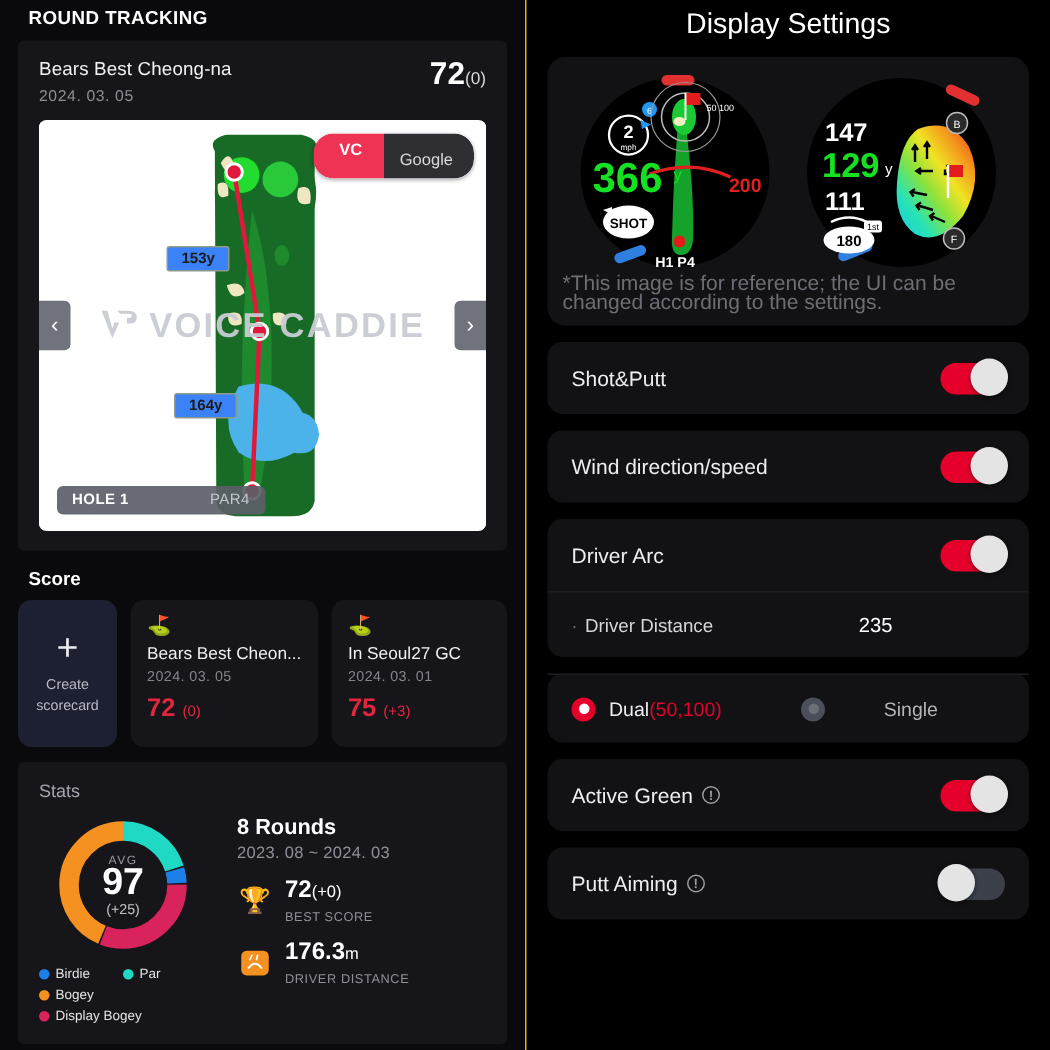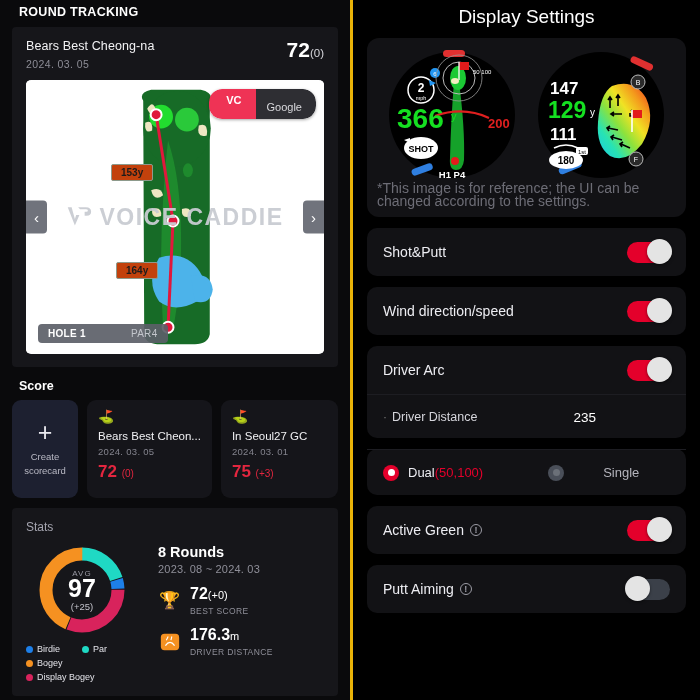--- a/index.html
+++ b/index.html
@@ -75,24 +75,24 @@
     display: flex; align-items: center; justify-content: center;
   }
   .nav-left { left: 0; border-radius: 0 4px 4px 0; }
   .nav-right { right: 0; border-radius: 4px 0 0 4px; }
   .hole-badge {
     position: absolute; left: 12px; bottom: 11px; z-index: 7;
     background: rgba(92,96,104,.92); border-radius: 4px;
     padding: 4px 10px; color: #fff; font-size: 10px; font-weight: 700;
     letter-spacing: .3px;
   }
-  .hole-badge .par { color: #c3c6cc; font-weight: 400; margin-left: 5px; padding-left: 40px; }
+  .hole-badge .par { color: #c3c6cc; font-weight: 400; margin-left: 14px; padding-left: 40px; }
   .dist-label {
     position: absolute; z-index: 5;
-    background: #c2410c; border: 1px solid #8d9a8c;
+    background: #3b82f6; border: 1px solid #8d9a8c;
     color: #1b1b1b; font-size: 10px; font-weight: 700;
     padding: 2px 9px; border-radius: 2px;
   }
 
   
   .score-head { color:#fff; font-size: 12.5px; font-weight: 700; padding: 12px 0 0 19px; }
   .score-row { display: flex; gap: 9px; padding: 7px 12px 0 12px; }
   .create-card {
     width: 66px; height: 98px; background: #1d2030;
     border-radius: 9px; display: flex; flex-direction: column;
@@ -132,21 +132,21 @@
   .rounds-range { color:#8f8f99; font-size: 11px; margin-top: 3px; letter-spacing:.2px;}
   .stat-item { display:flex; align-items:center; gap: 8px; margin-top: 10px; }
   .stat-ico { width: 24px; height:24px; display:flex; align-items:center; justify-content:center; font-size: 17px;}
   .stat-val { color:#fff; font-size: 16px; font-weight:700; line-height: 17px;}
   .stat-val .sm { font-size: 11px; font-weight: 400; }
   .stat-cap { color:#8f8f99; font-size: 8.5px; letter-spacing:.4px; margin-top:2px;}
 
   
   .right {
     width: 350px; height: 700px; background: #000;
-    border-left: 3px solid #eab308;
+    border-left: 1px solid #eab308;
     padding: 0 14px;
     overflow: hidden;
   }
   .ds-title { color:#fff; font-size: 19px; font-weight: 400; text-align:center; padding: 6px 0 10px 0; }
   .preview-card {
     background: #121215; border-radius: 12px;
     padding: 10px 10px 9px 10px;
   }
   .watches { display:flex; justify-content: space-around; }
   .note { color:#6d6d76; font-size: 14px; line-height: 13px; }
@@ -177,21 +177,21 @@
   .dd-underline { height:1px; background:#4a4a52; margin-top: 6px; }
   .radio-row { display:flex; align-items:center; height: 46px; padding: 0 16px; border-top: 1px solid #1d1d22; gap: 10px;}
   .radio { width: 16px; height:16px; border-radius: 50%; display:flex; align-items:center; justify-content:center;}
   .radio.sel { background: #e4002b; }
   .radio.sel::after { content:""; width:7px; height:7px; border-radius:50%; background:#fff; }
   .radio.unsel { background: #4a4f59; }
   .radio.unsel::after { content:""; width:7px; height:7px; border-radius:50%; background:#6b7078; }
   .radio-lbl { color:#ededf2; font-size: 13px; }
   .radio-lbl .hl { color:#e4002b; }
   .radio-grp { display:flex; align-items:center; gap: 9px; }
-  .radio-grp.second { margin-left: 55px; gap: 39px; }
+  .radio-grp.second { margin-left: 43px; gap: 39px; }
   .radio-lbl.dim { color:#b4b4bc; }
 </style>
 </head>
 <body>
 
 <div class="app">
 
   <div class="left">
 
     <div class="section-title">ROUND TRACKING</div>

